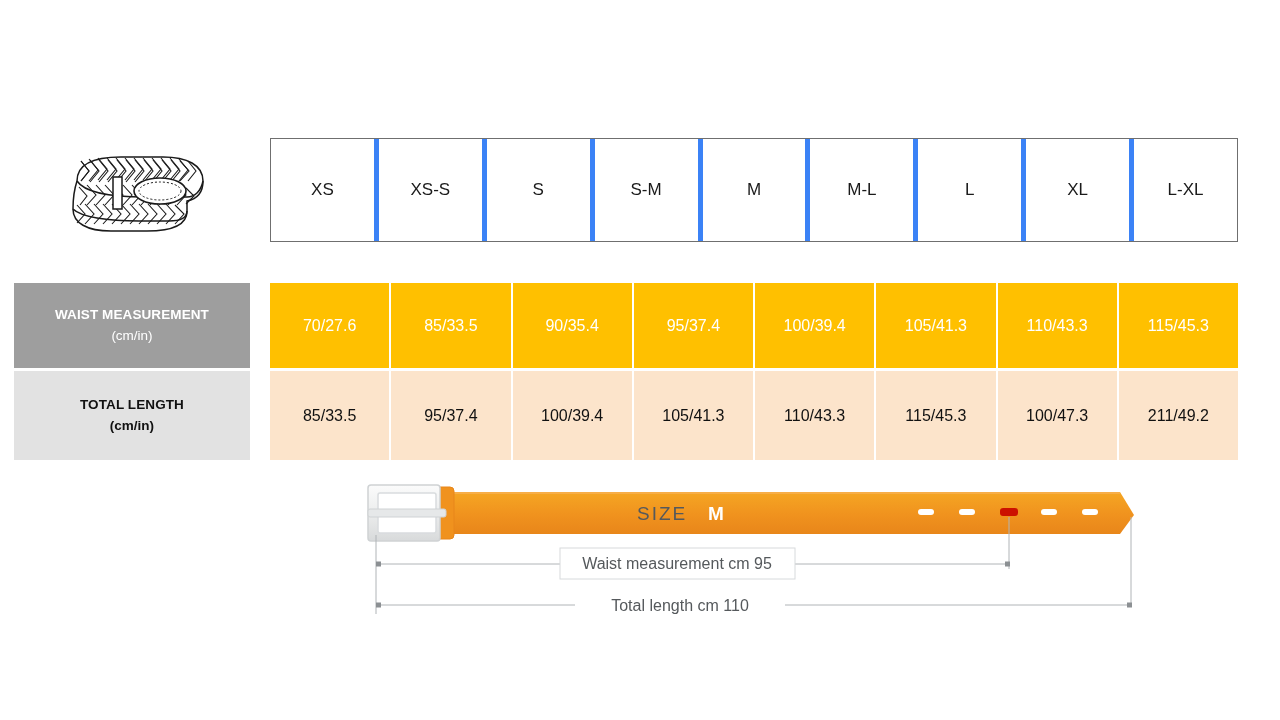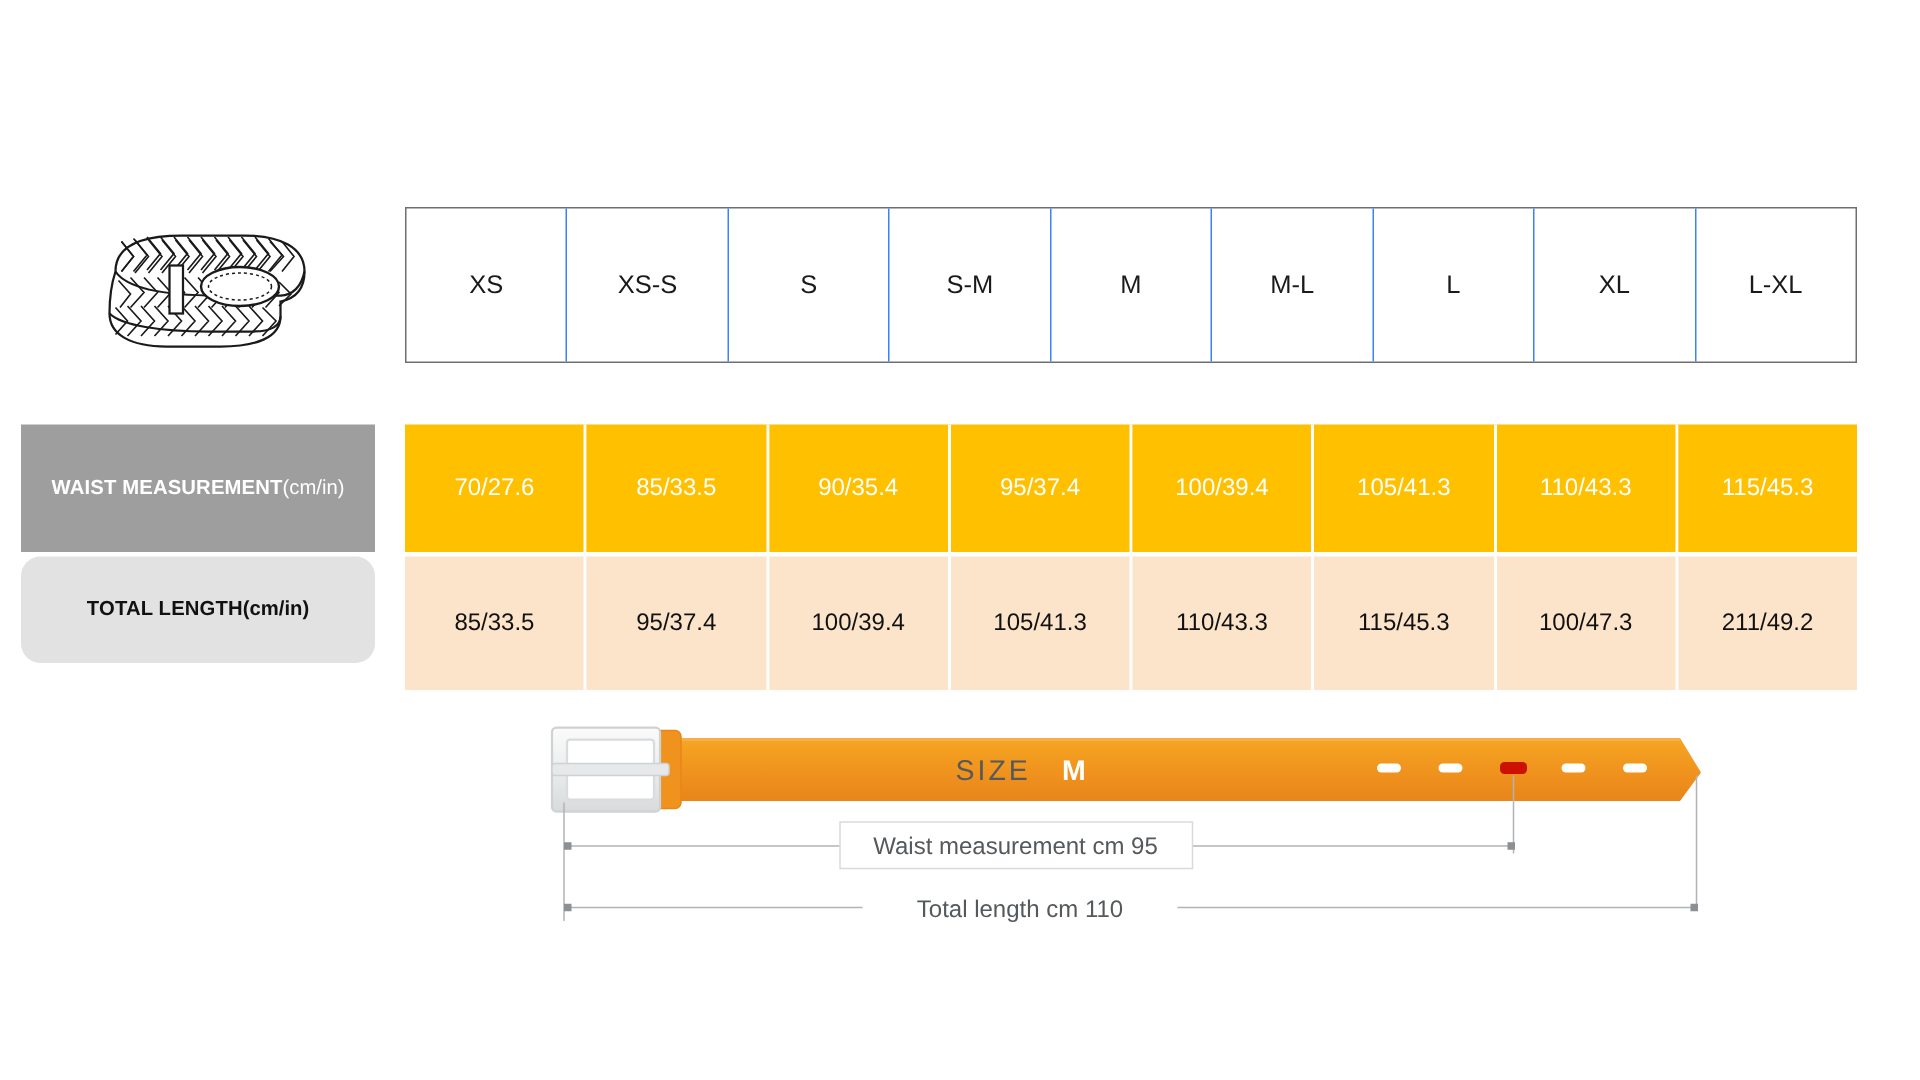--- a/index.html
+++ b/index.html
@@ -47,55 +47,54 @@
     box-sizing: border-box;
     background: #ffffff;
   }
   .header-cell {
     flex: 1 1 0;
     display: flex;
     align-items: center;
     justify-content: center;
     font-size: 17px;
     color: #1a1a1a;
-    border-right: 1px solid #3b82f6;
+    border-right: 5px solid #3b82f6;
     box-sizing: border-box;
   }
   .header-cell:last-child { border-right: none; }
 
   
   .row-label {
     position: absolute;
     left: 14px;
     width: 236px;
     box-sizing: border-box;
     display: flex;
-    flex-direction: row;
+    flex-direction: column;
     align-items: center;
     justify-content: center;
     text-align: center;
     line-height: 1.5;
   }
   .row-label .l1 { font-weight: bold; font-size: 13.5px; letter-spacing: 0.1px; }
   .row-label .l2 { font-size: 13.5px; font-weight: bold; }
 
   #waist-label {
     top: 283px;
     height: 85px;
     background: #9e9e9e;
     color: #ffffff;
   }
   #waist-label .l2 { font-weight: normal; }
 
   #length-label {
     top: 371px;
-    height: 71px;
+    height: 89px;
     background: #e2e2e2;
     color: #111111;
-    border-radius: 13px;
   }
 
   
   .data-row {
     position: absolute;
     left: 270px;
     width: 968px;
     display: flex;
   }
   .data-cell {

